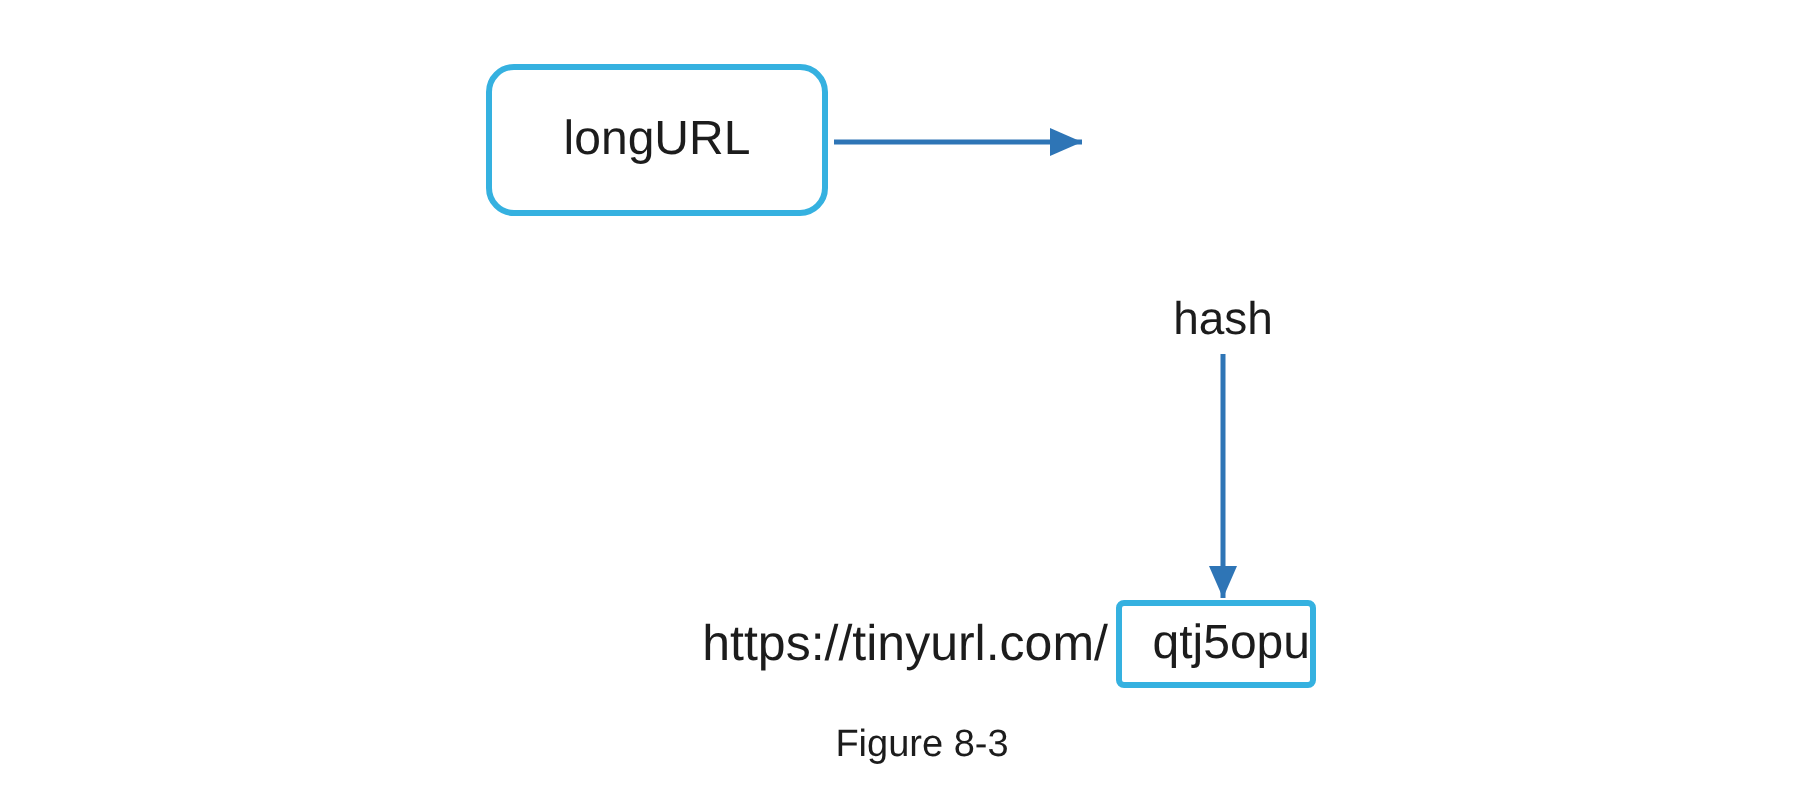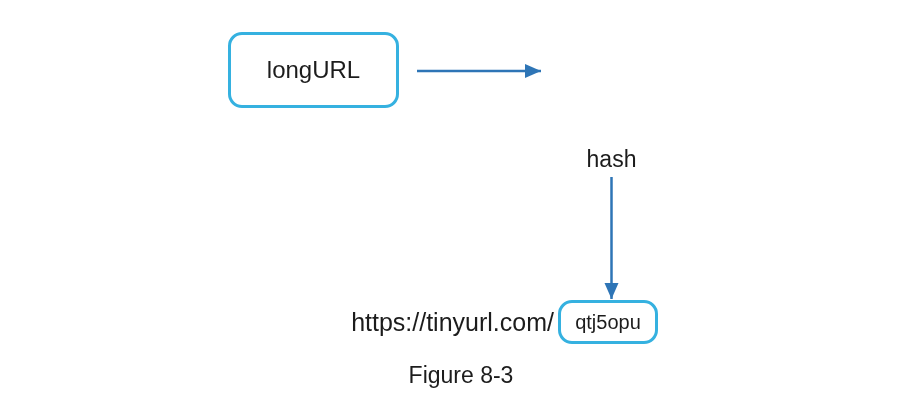--- a/index.html
+++ b/index.html
@@ -23,21 +23,21 @@
     position: absolute;
     border: 3px solid var(--accent);
     border-radius: 14px;
     background: #ffffff;
     display: flex;
     align-items: center;
     justify-content: center;
   }
 
   .longurl-node {
-    left: 228px; top: 32px;
+    left: 243px; top: 32px;
     width: 171px; height: 76px;
     font-size: 24px;
   }
 
   .fx-node {
     left: 543px; top: 13px;
     width: 137px; height: 115px;
     border-radius: 18px;
   }
 
@@ -75,31 +75,32 @@
     justify-content: flex-end;
     align-items: center;
     gap: 4px;
   }
 
   .url-prefix { font-size: 25px; white-space: nowrap; }
 
   .hash-node {
     position: static;
     width: 100px; height: 44px;
-    border-radius: 14px;
-    font-size: 20px;
+    border-radius: 4px;
+    font-size: 24px;
     flex: 0 0 auto;
+    justify-content: flex-end;
   }
 
   .caption {
     position: absolute;
     left: 351px; top: 362px;
     width: 220px;
     text-align: center;
-    font-size: 23px;
+    font-size: 19px;
   }
 </style>
 </head>
 <body>
 
 <div class="canvas">
 
   <div class="node longurl-node">
     <span>longURL</span>
   </div>

